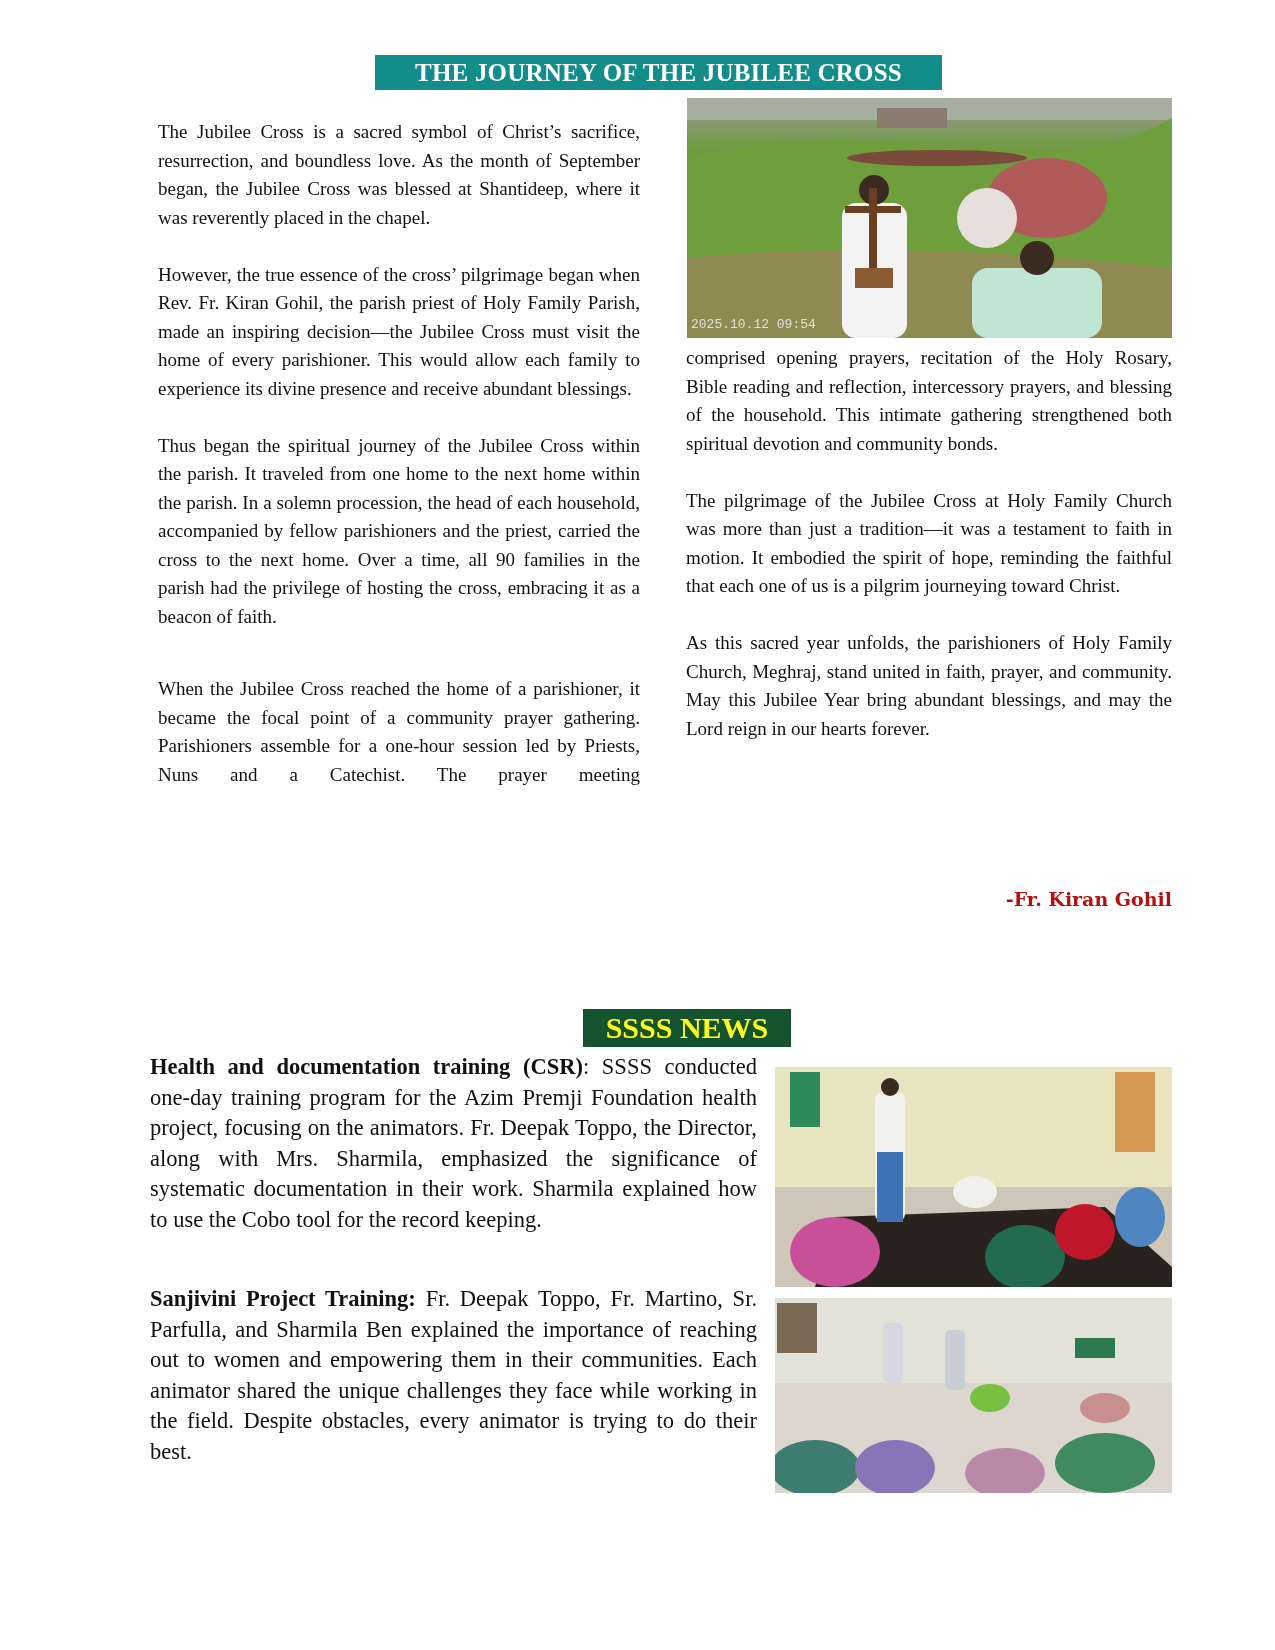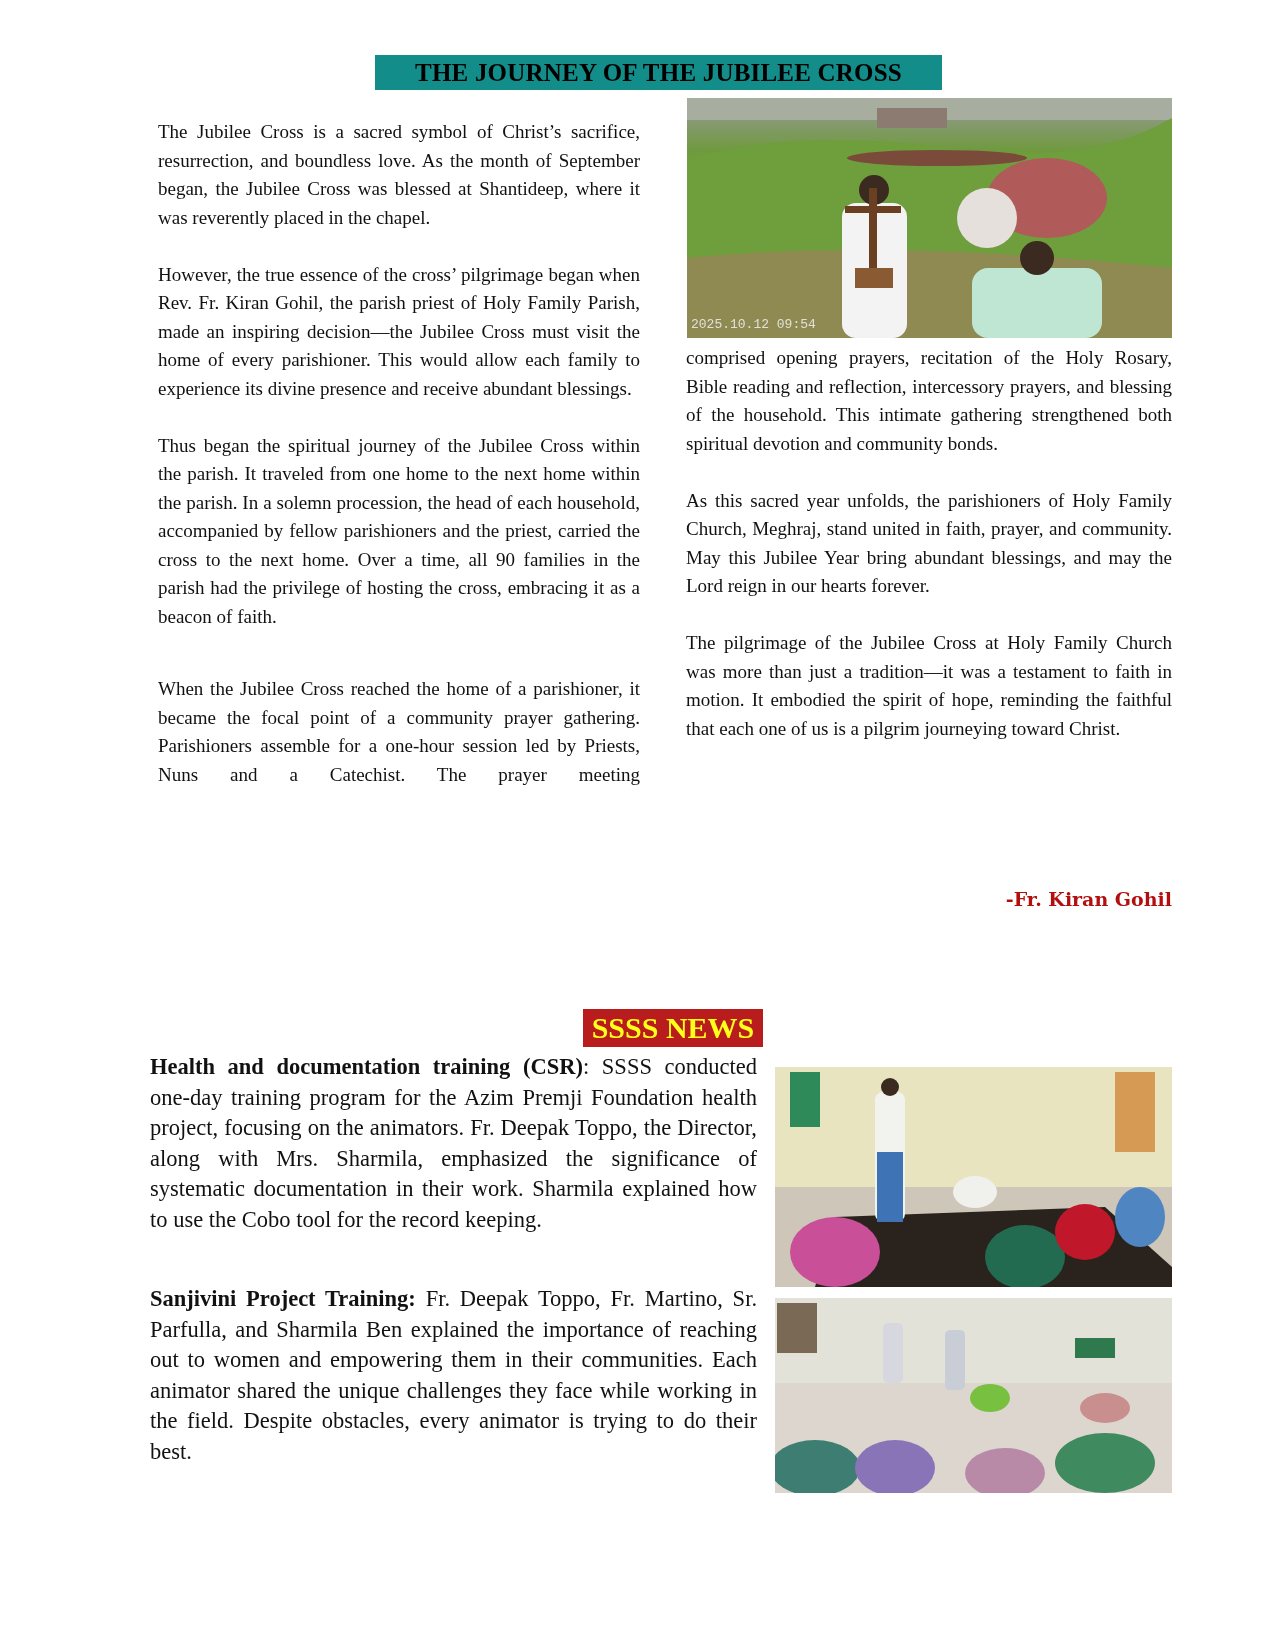--- a/index.html
+++ b/index.html
@@ -1,30 +1,30 @@
 <!DOCTYPE html>
 <html><head>
 <meta charset="utf-8">
 <style>
   html, body { margin: 0; padding: 0; background: #ffffff; }
   body { width: 1275px; height: 1650px; position: relative; overflow: hidden;
          font-family: "Liberation Serif", "DejaVu Serif", serif; color: #111; }
   .abs { position: absolute; }
   .title-box { left: 375px; top: 55px; width: 567px; height: 35px; background: #128d8a;
                display: flex; align-items: center; justify-content: center; }
-  .title-text { font-weight: bold; font-size: 25px; color: #000000; letter-spacing: 0.2px; white-space: nowrap; }
+  .title-text { font-weight: bold; font-size: 25px; color: #ffffff; letter-spacing: 0.2px; white-space: nowrap; }
   .col { font-size: 19px; line-height: 28.5px; text-align: justify; }
   .col p { margin: 0 0 28.5px 0; }
   .col-left { left: 158px; top: 118px; width: 482px; }
   .col-right { left: 686px; top: 344px; width: 486px; }
   .photo { overflow: hidden; }
   .photo1 { left: 687px; top: 98px; width: 485px; height: 240px;
             background: linear-gradient(180deg, #9aa39a 0%, #8a9a7a 8%, #6f9a3e 22%, #7aa23a 45%, #8f8a55 75%, #7d7a4e 100%); }
   .sign { right: 103px; top: 888px; font-family: "DejaVu Serif", serif; font-weight: bold; font-size: 19px; color: #b30f0f; }
-  .news-box { left: 583px; top: 1009px; width: 180px; height: 38px; background: #b91c1c;
+  .news-box { left: 583px; top: 1009px; width: 208px; height: 38px; background: #14532d;
               display: flex; align-items: center; justify-content: center; }
   .news-text { font-weight: bold; font-size: 30px; color: #ffff1a; white-space: nowrap; }
   .news-col { left: 150px; width: 607px; font-size: 22.5px; line-height: 30.5px; text-align: justify; }
   .news-col p { margin: 0; }
   .news1 { top: 1052px; }
   .news2 { top: 1284px; }
   .photo2 { left: 775px; top: 1067px; width: 397px; height: 220px;
             background: linear-gradient(180deg, #e7e2b8 0%, #dcdcc8 35%, #c9bfb3 50%, #3a2e22 62%, #caa048 72%, #2f2a24 85%, #b55a8a 100%); }
   .photo3 { left: 775px; top: 1298px; width: 397px; height: 195px;
             background: linear-gradient(180deg, #d8d8d0 0%, #e6e6e0 40%, #d4d0cc 60%, #8a7fa6 80%, #5f7d6e 100%); }
@@ -63,22 +63,22 @@
     <rect x="158" y="108" width="56" height="7" fill="#6b3f22"></rect>
     <rect x="168" y="170" width="38" height="20" fill="#8a5a33"></rect>
     <rect x="285" y="170" width="130" height="70" rx="16" fill="#bfe6d2"></rect>
     <circle cx="350" cy="160" r="17" fill="#3b2a20"></circle>
   </svg>
   <span class="ph-detail stamp">2025.10.12 09:54</span>
 </div>
 
 <div class="abs col col-right">
   <p>comprised opening prayers, recitation of the Holy Rosary, Bible reading and reflection, intercessory prayers, and blessing of the household. This intimate gathering strengthened both spiritual devotion and community bonds.</p>
+  <p>The pilgrimage of the Jubilee Cross at Holy Family Church was more than just a tradition—it was a testament to faith in motion. It embodied the spirit of hope, reminding the faithful that each one of us is a pilgrim journeying toward Christ.</p>
   <p>As this sacred year unfolds, the parishioners of Holy Family Church, Meghraj, stand united in faith, prayer, and community. May this Jubilee Year bring abundant blessings, and may the Lord reign in our hearts forever.</p>
-  <p>The pilgrimage of the Jubilee Cross at Holy Family Church was more than just a tradition—it was a testament to faith in motion. It embodied the spirit of hope, reminding the faithful that each one of us is a pilgrim journeying toward Christ.</p>
 </div>
 
 <div class="abs sign">-Fr. Kiran Gohil</div>
 
 <div class="abs news-box">
   <span class="news-text">SSSS NEWS</span>
 </div>
 
 <div class="abs news-col news1">
   <p><b class="lead">Health and documentation training (CSR)</b><span>: </span><span>SSSS conducted one-day training program for the Azim Premji Foundation health project, focusing on the animators. Fr. Deepak Toppo, the Director, along with Mrs. Sharmila, emphasized the significance of systematic documentation in their work. Sharmila explained how to use the Cobo tool for the record keeping.</span></p>

